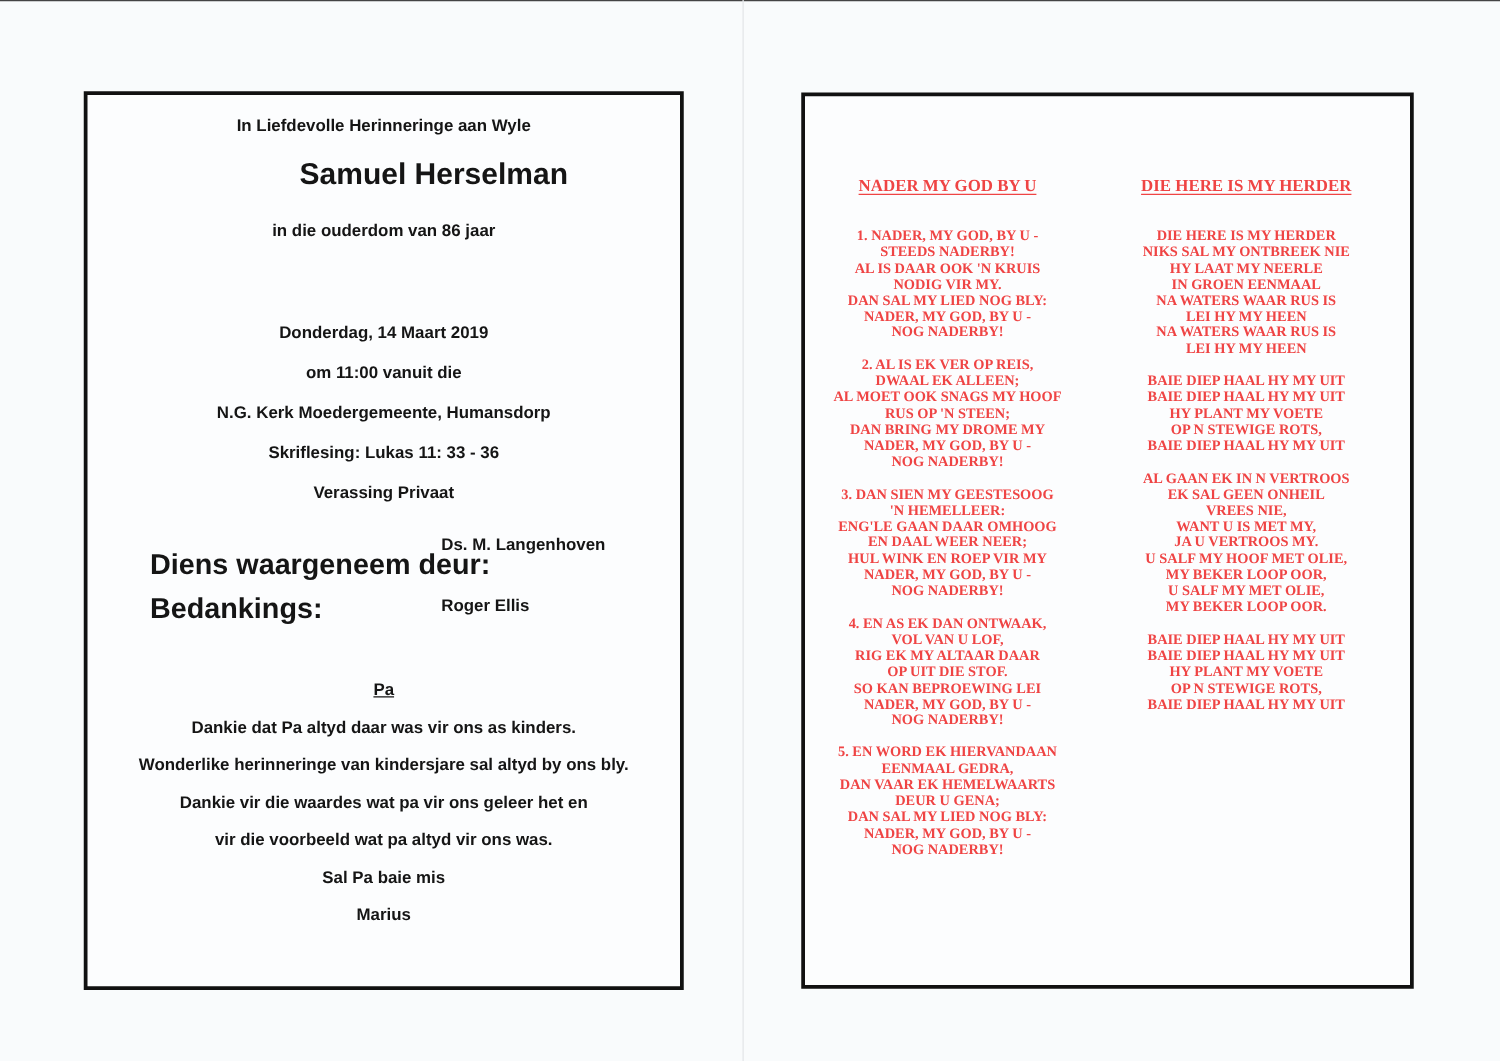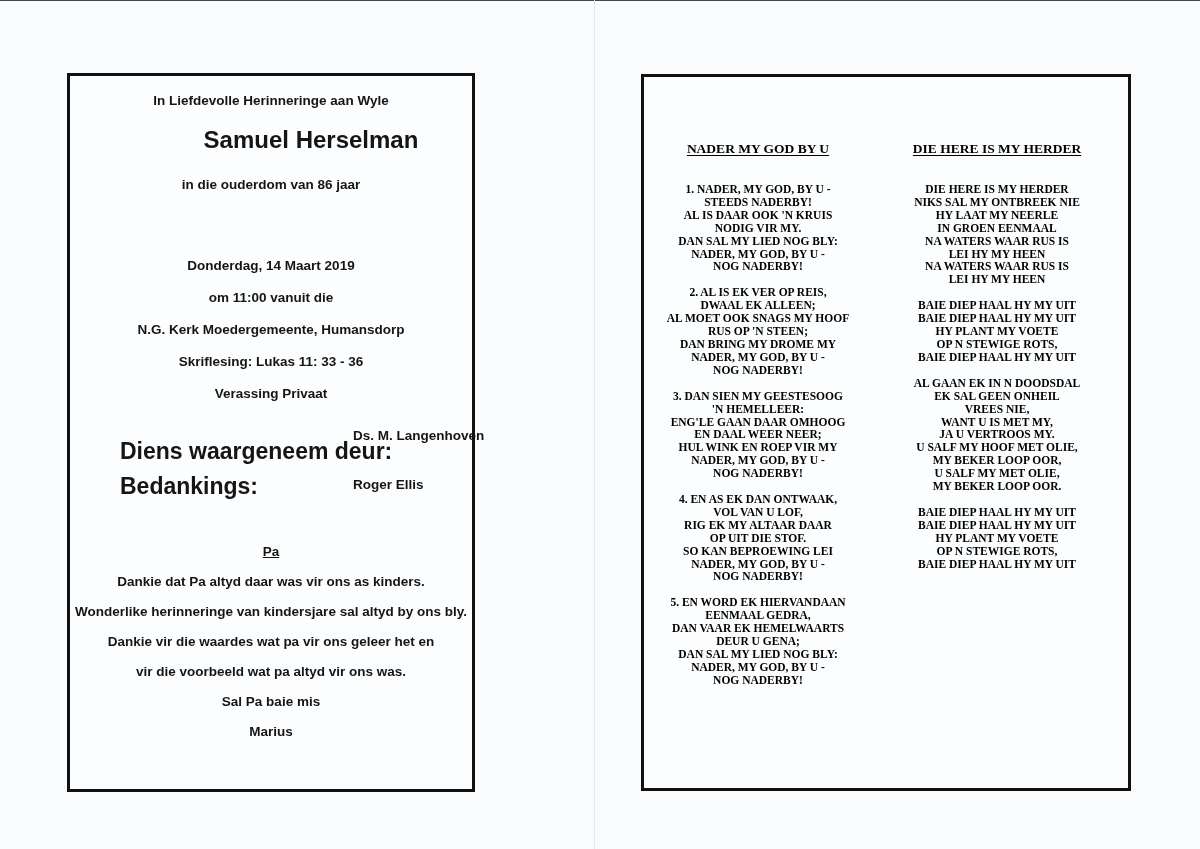--- a/index.html
+++ b/index.html
@@ -10,25 +10,25 @@
   .sheet-edge {
     position: absolute; left: 0; top: 0; width: 1200px; height: 1px; background: #444;
   }
   .fold {
     position: absolute; left: 594px; top: 0; width: 1px; height: 849px; background: #e4e6e8;
   }
   .card {
     position: absolute; box-sizing: border-box;
     border: 3px solid #111; background: #fcfdfe;
   }
-  #left-card { left: 67px; top: 73px; width: 408px; height: 719px; }
+  #left-card { left: 67px; top: 73px; width: 480px; height: 719px; }
   #right-card { left: 641px; top: 74px; width: 490px; height: 717px; }
 
   .calibri { font-family: "Liberation Sans", "DejaVu Sans", sans-serif; font-weight: bold; color: #151515; }
-  .times { font-family: "Liberation Serif", "DejaVu Serif", serif; font-weight: bold; color: #000000; }
+  .times { font-family: "Liberation Serif", "DejaVu Serif", serif; font-weight: bold; color: #ef4444; }
 
   .center-line {
     position: absolute; left: 0; width: 100%; text-align: center; white-space: nowrap;
   }
   .l-small { font-size: 13.5px; }
   .l-name { font-size: 24px; padding-left: 40px; }
 
   .row-label { position: absolute; left: 50px; font-size: 23px; white-space: nowrap; }
   .row-value { position: absolute; left: 283px; font-size: 13.5px; white-space: nowrap; }
 
@@ -141,21 +141,21 @@
           <div>LEI HY MY HEEN</div>
         </div>
         <div class="verse italic">
           <div>BAIE DIEP HAAL HY MY UIT</div>
           <div>BAIE DIEP HAAL HY MY UIT</div>
           <div>HY PLANT MY VOETE</div>
           <div>OP N STEWIGE ROTS,</div>
           <div>BAIE DIEP HAAL HY MY UIT</div>
         </div>
         <div class="verse">
-          <div>AL GAAN EK IN N DOODSDAL</div>
+          <div>AL GAAN EK IN N VERTROOS</div>
           <div>EK SAL GEEN ONHEIL</div>
           <div>VREES NIE,</div>
           <div>WANT U IS MET MY,</div>
           <div>JA U VERTROOS MY.</div>
           <div>U SALF MY HOOF MET OLIE,</div>
           <div>MY BEKER LOOP OOR,</div>
           <div>U SALF MY MET OLIE,</div>
           <div>MY BEKER LOOP OOR.</div>
         </div>
         <div class="verse italic">

